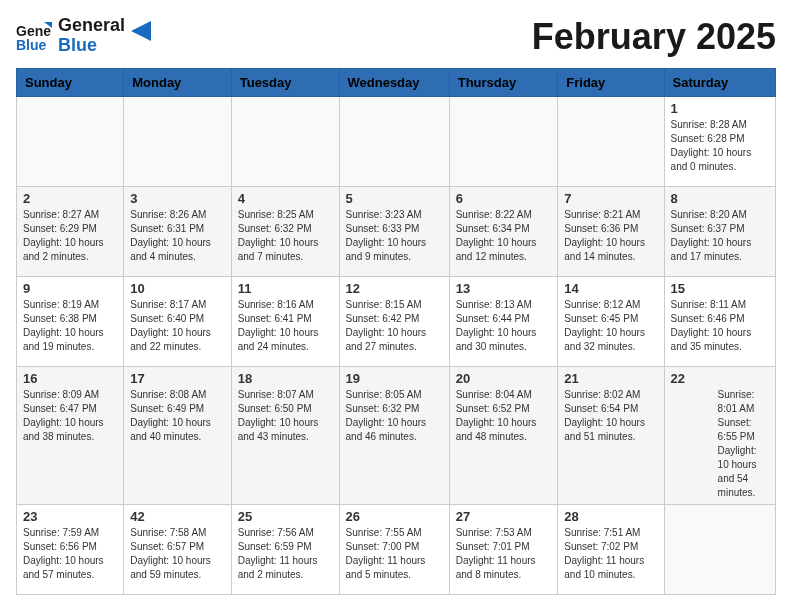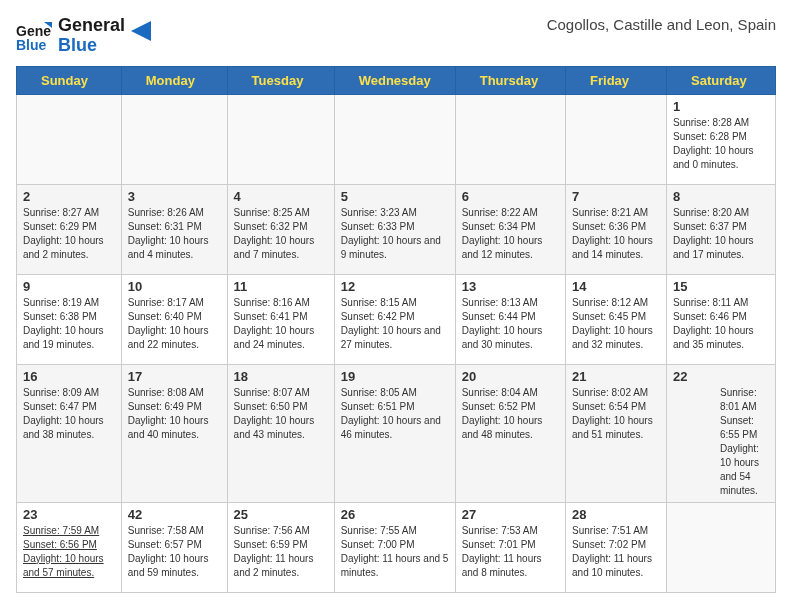--- a/index.html
+++ b/index.html
@@ -33,23 +33,23 @@
       font-size: 15px;
       color: #444;
     }
     .calendar {
       width: 100%;
       border-collapse: collapse;
       border: 1px solid #ccc;
     }
     .calendar th {
       background-color: #2e6db4;
-      color: #fde047;
+      color: #000000;
       text-align: left;
-      padding: 6px 24px;
+      padding: 6px 8px;
       font-size: 13px;
       border: 1px solid #2560a0;
     }
     .calendar td {
       border: 1px solid #ccc;
       vertical-align: top;
       padding: 4px 6px;
       width: 113px;
       height: 90px;
       font-size: 10.5px;
@@ -85,21 +85,21 @@
     </svg>
     <div style="display:flex;flex-direction:column;line-height:1.1;margin-left:2px;">
       <span style="font-size:18px;font-weight:bold;color:#1a1a1a;">General</span>
       <span style="font-size:18px;font-weight:bold;color:#1a6abf;">Blue</span>
     </div>
     <svg width="20" height="28" viewBox="0 0 20 28" style="margin-left:2px;margin-top:-10px;">
       <polygon points="0,14 20,4 20,24" fill="#1a6abf"></polygon>
     </svg>
   </div>
   <div class="title-area">
-    <div class="calendar-subtitle">Cogollos, Castille and Leon, Spain</div>
+    <div class="calendar-title">February 2025</div>
   </div>
 </div>
 
 <table class="calendar">
   <thead>
     <tr>
     <th>Sunday</th>
         <th>Monday</th>
         <th>Tuesday</th>
         <th>Wednesday</th>
@@ -226,21 +226,21 @@
         </td>
         <td>
           <span class="day-number">18</span>
           <div class="day-info" style="white-space: pre-line;">Sunrise: 8:07 AM
 Sunset: 6:50 PM
 Daylight: 10 hours and 43 minutes.</div>
         </td>
         <td>
           <span class="day-number">19</span>
           <div class="day-info" style="white-space: pre-line;">Sunrise: 8:05 AM
-Sunset: 6:51 PM
+Sunset: 6:32 PM
 Daylight: 10 hours and 46 minutes.</div>
         </td>
         <td>
           <span class="day-number">20</span>
           <div class="day-info" style="white-space: pre-line;">Sunrise: 8:04 AM
 Sunset: 6:52 PM
 Daylight: 10 hours and 48 minutes.</div>
         </td>
         <td>
           <span class="day-number">21</span>
@@ -251,21 +251,21 @@
         <td>
           <span class="day-number">22</span>
           <div class="day-info" style="white-space: pre-line; margin-left: 47px;">Sunrise: 8:01 AM
 Sunset: 6:55 PM
 Daylight: 10 hours and 54 minutes.</div>
         </td>
       </tr>
       <tr>
         <td>
           <span class="day-number">23</span>
-          <div class="day-info" style="white-space: pre-line; text-decoration: underline;">Sunrise: 7:59 AM
+          <div class="day-info" style="white-space: pre-line;">Sunrise: 7:59 AM
 Sunset: 6:56 PM
 Daylight: 10 hours and 57 minutes.</div>
         </td>
         <td>
           <span class="day-number">42</span>
           <div class="day-info" style="white-space: pre-line;">Sunrise: 7:58 AM
 Sunset: 6:57 PM
 Daylight: 10 hours and 59 minutes.</div>
         </td>
         <td>

